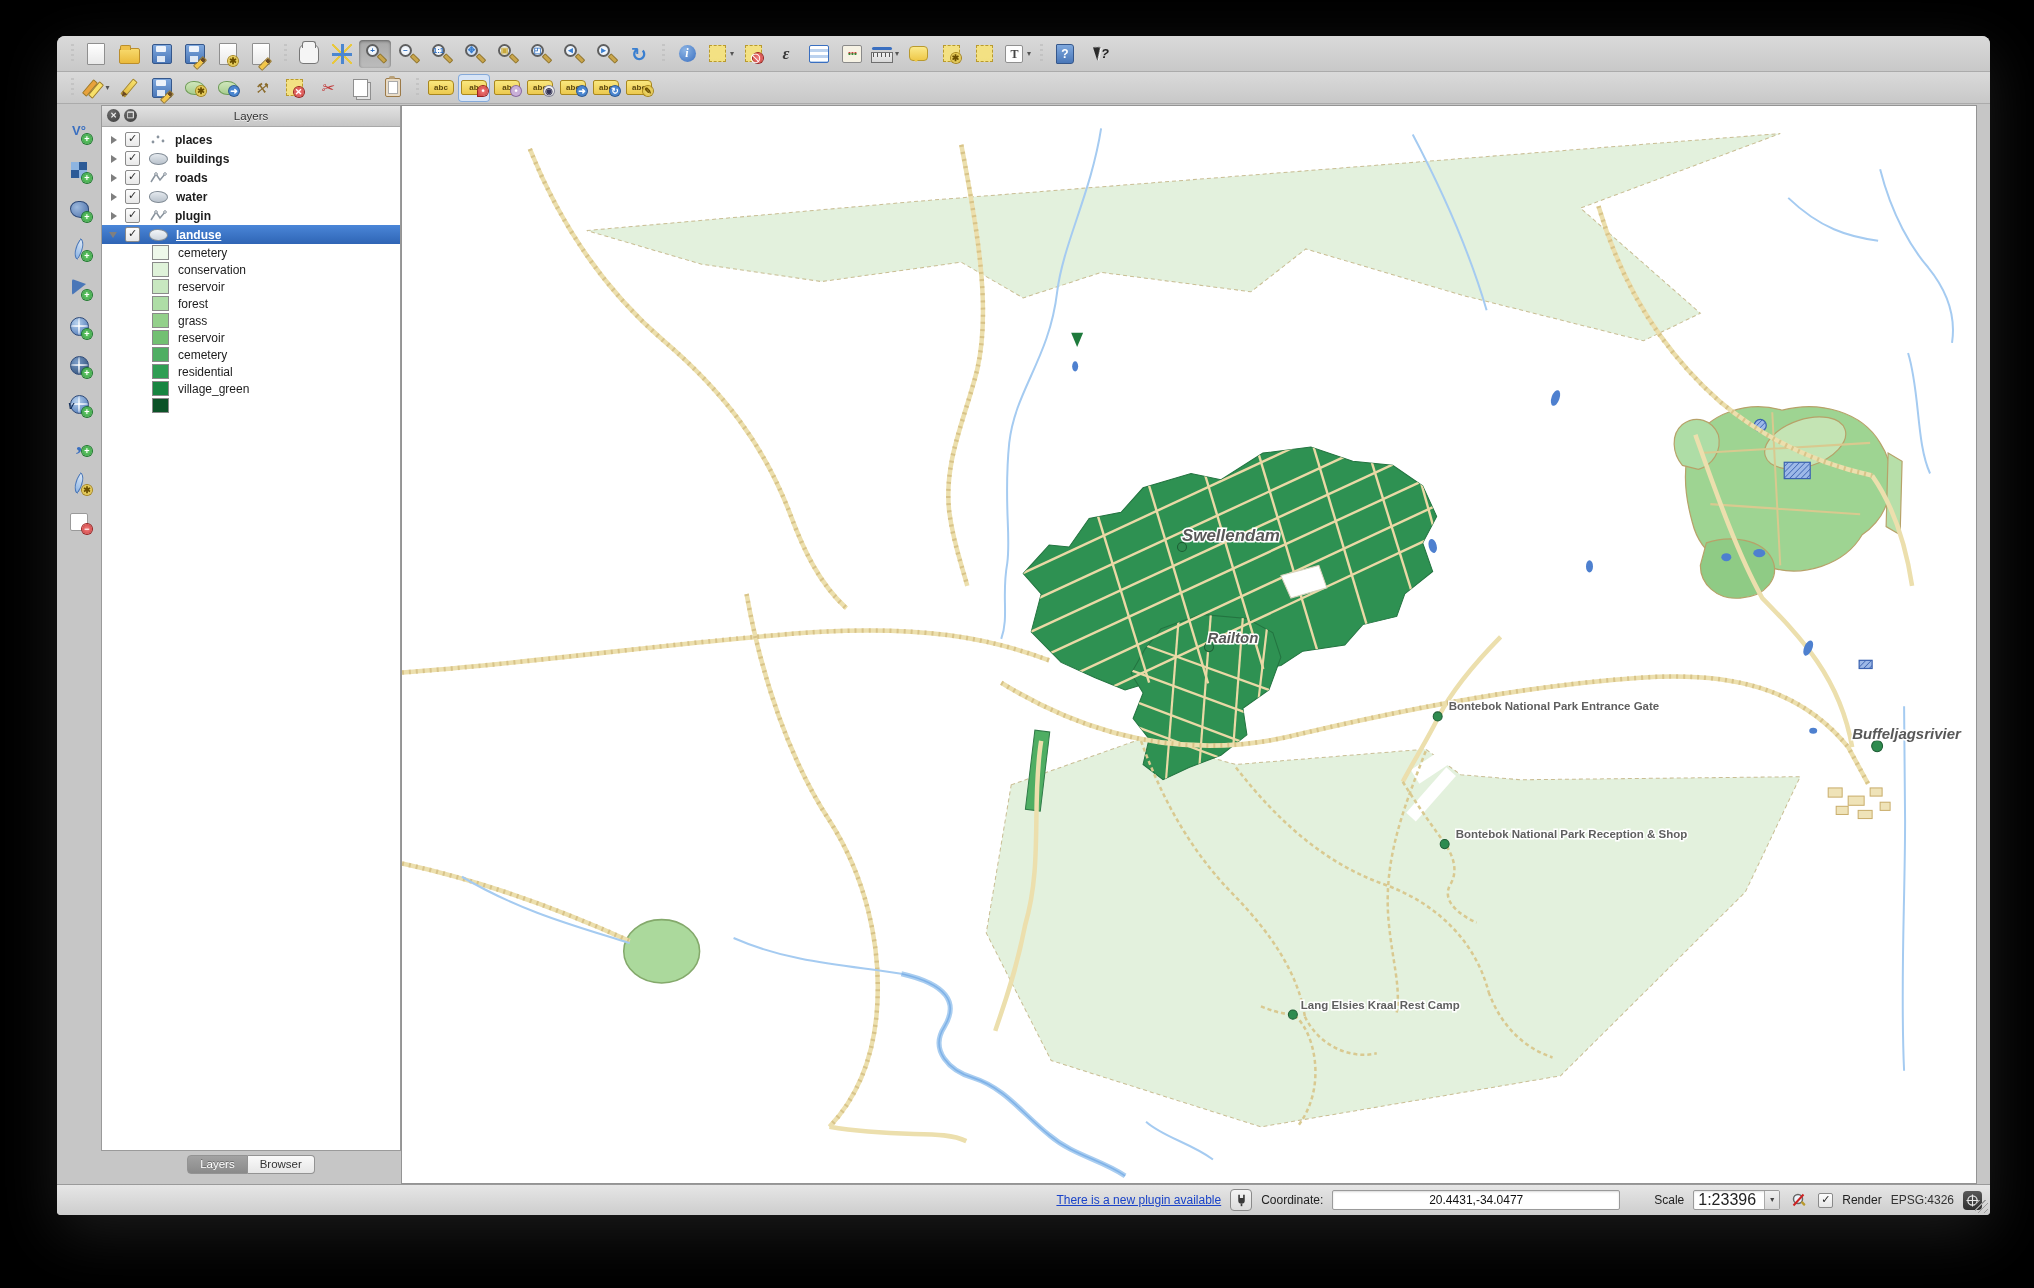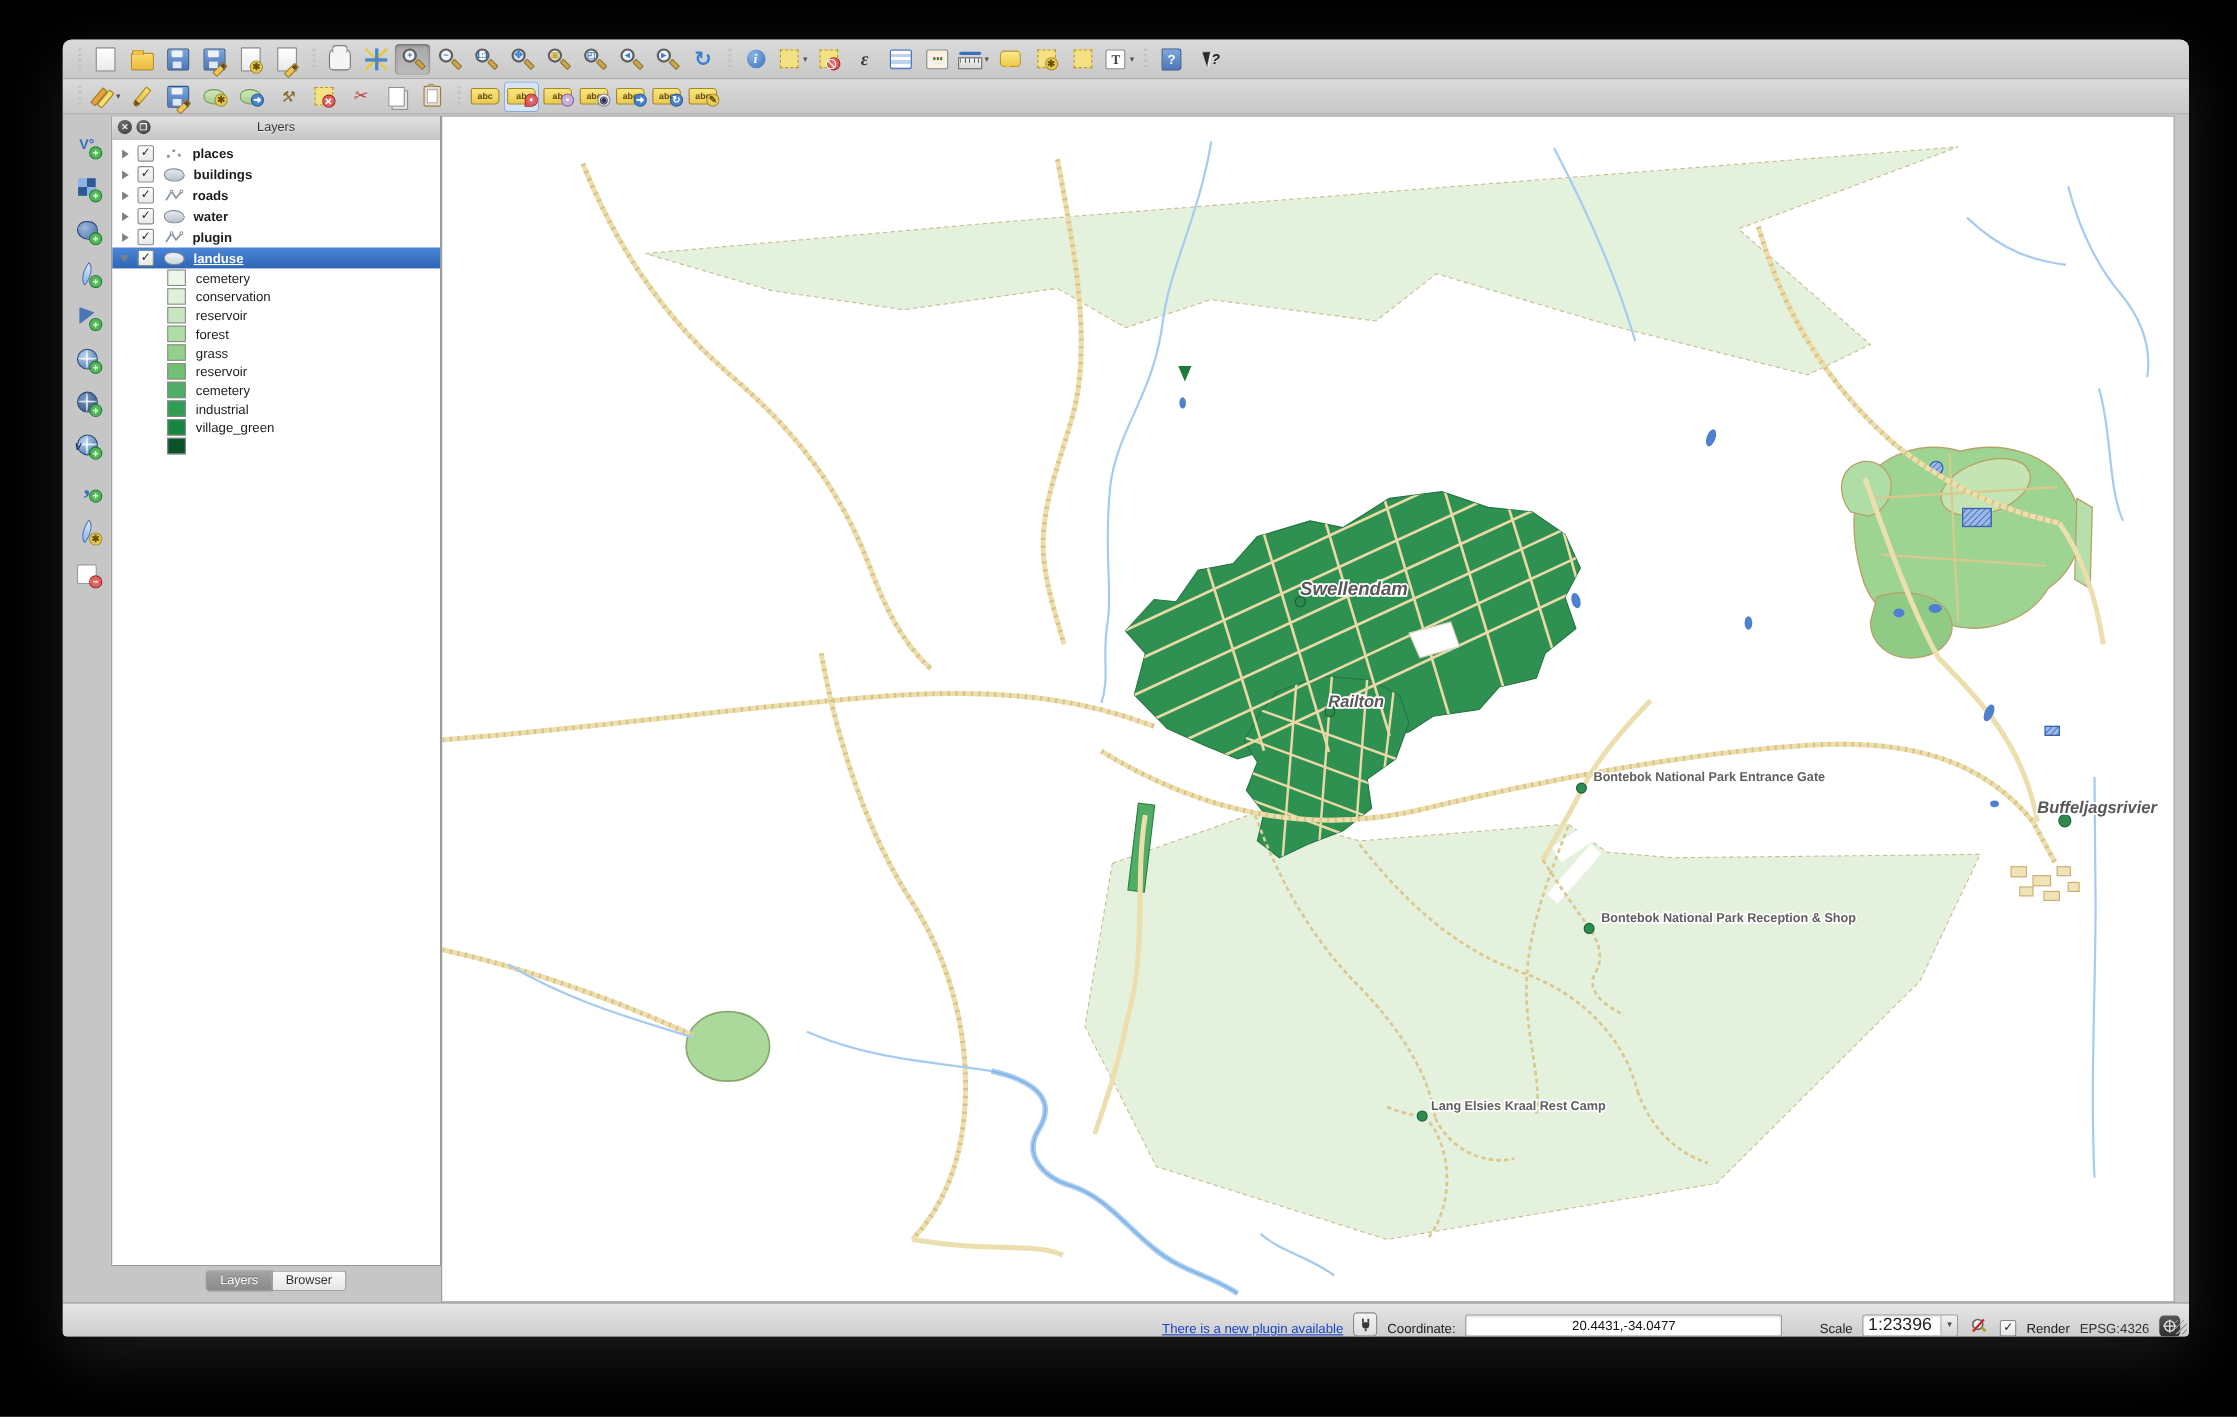--- a/index.html
+++ b/index.html
@@ -112,21 +112,21 @@
   .tabbtn{height:17px;line-height:17px;padding:0 12px;font-size:11.5px;border:1px solid #939393;background:linear-gradient(#fafafa,#e6e6e6);color:#333}
   .tabbtn.first{border-radius:4px 0 0 4px}
   .tabbtn.last{border-radius:0 4px 4px 0;border-left:none}
   .tabbtn.active{background:linear-gradient(#a2a2a2,#8a8a8a);color:#fff;text-shadow:0 -1px 0 #666}
   
   .map-wrap{flex:1;margin-top:1px;border:1px solid #949494;background:#fff;position:relative;min-width:0}
   .map-wrap svg{position:absolute;inset:0;width:100%;height:100%}
   .maplabel{paint-order:stroke;stroke:#fff;stroke-width:3px;fill:#5f5f5f;font-weight:bold;font-family:"Liberation Sans",sans-serif}
   .maplabel.place{font-style:italic;fill:#585858}
   
-  .statusbar{height:30px;flex:0 0 auto;background:linear-gradient(#e6e6e6,#cdcdcd);border-top:1px solid #9a9a9a;display:flex;align-items:flex-end;gap:9px;padding:0 8px 0 12px;font-size:12px;color:#222;position:relative}
+  .statusbar{height:30px;flex:0 0 auto;background:linear-gradient(#e6e6e6,#cdcdcd);border-top:1px solid #9a9a9a;display:flex;align-items:center;gap:9px;padding:0 8px 0 12px;font-size:12px;color:#222;position:relative}
   .spacer{flex:1}
   .pluglink{color:#1a43c8;text-decoration:underline}
   .sb-ic{width:20px;height:20px;border:1px solid #8a8a8a;border-radius:4px;background:linear-gradient(#f4f4f4,#dcdcdc);display:inline-flex;align-items:center;justify-content:center}
   .coordfield{width:286px;height:18px;background:#fff;border:1px solid #9a9a9a;border-radius:2px;text-align:center;font-size:12px;line-height:18px;color:#111;box-shadow:inset 0 1px 2px rgba(0,0,0,.15)}
   .scalebox{display:flex;height:18px;border:1px solid #9a9a9a;border-radius:2px;overflow:hidden;background:#fff;box-shadow:inset 0 1px 2px rgba(0,0,0,.12)}
   .scaleval{width:66px;padding-left:4px;line-height:18px;font-size:16px}
   .scalearrow{width:14px;background:linear-gradient(#f0f0f0,#d6d6d6);border-left:1px solid #aaa;font-size:7px;line-height:18px;text-align:center;color:#444}
   .cb-mini{width:13px;height:13px;background:linear-gradient(#fdfdfd,#e6e6e6);border:1px solid #8a8a8a;border-radius:2px;font:bold 11px/12px "DejaVu Sans",sans-serif;text-align:center;color:#222}
   .crsbtn{width:19px;height:19px;border-radius:4px;background:linear-gradient(#585858,#2e2e2e);display:inline-flex;align-items:center;justify-content:center}
   .grip{position:absolute;right:2px;bottom:2px;width:13px;height:13px;background:repeating-linear-gradient(135deg,transparent 0 3px,#9a9a9a 3px 4px)}
@@ -485,21 +485,21 @@
           <div class="legrow">
               <span class="sw" style="background-color: rgb(114, 192, 114);"></span>
               <span>reservoir</span>
             </div>
           <div class="legrow">
               <span class="sw" style="background-color: rgb(79, 174, 99);"></span>
               <span>cemetery</span>
             </div>
           <div class="legrow">
               <span class="sw" style="background-color: rgb(47, 158, 83);"></span>
-              <span>industrial</span>
+              <span>residential</span>
             </div>
           <div class="legrow">
               <span class="sw" style="background-color: rgb(24, 133, 65);"></span>
               <span>village_green</span>
             </div>
           <div class="legrow">
               <span class="sw" style="background-color: rgb(11, 82, 39);"></span>
               <span></span>
             </div>
         </div>

